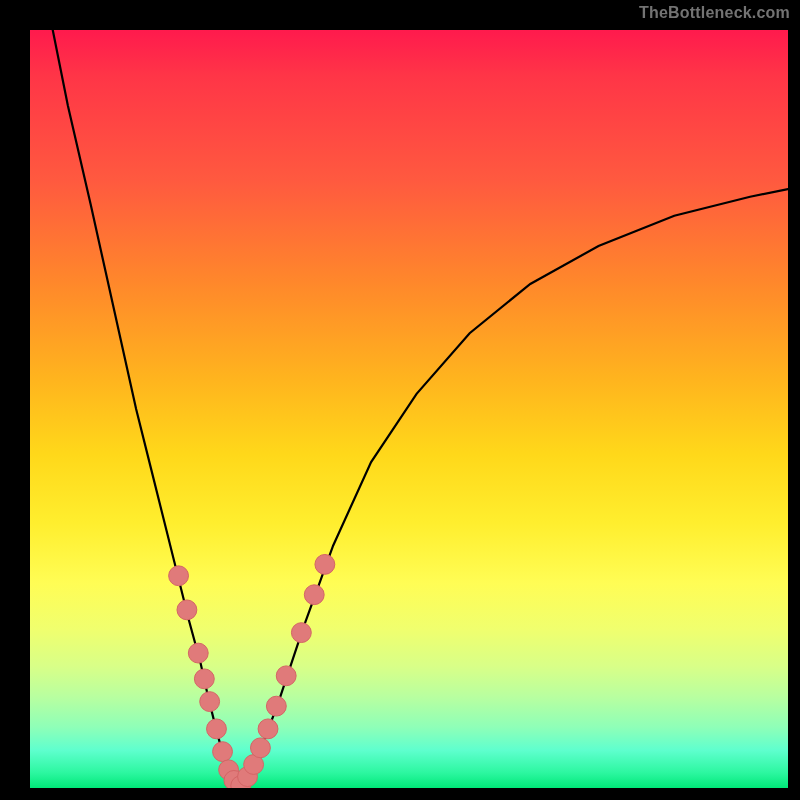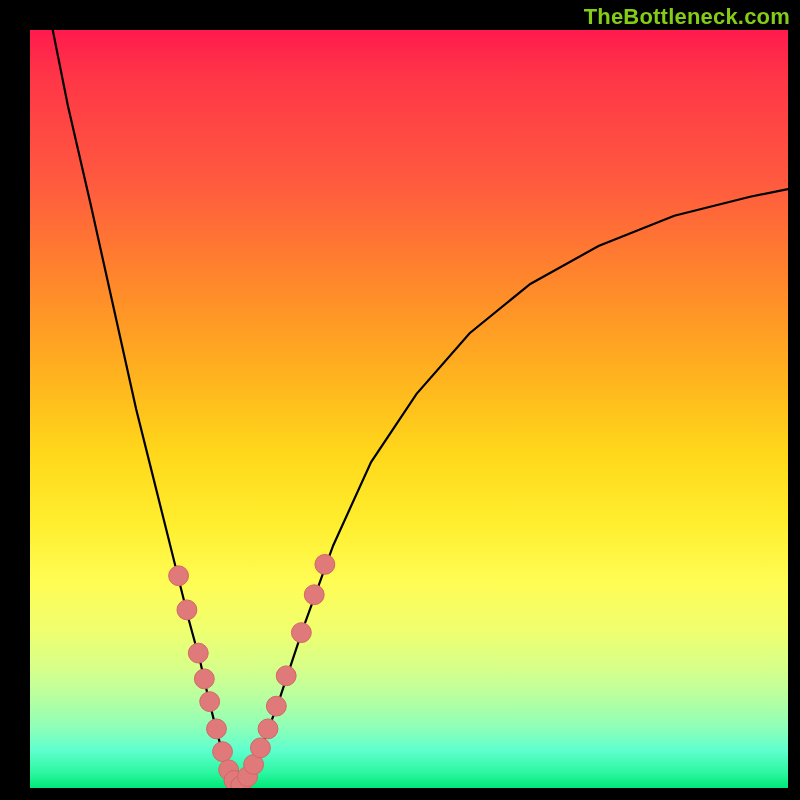--- a/index.html
+++ b/index.html
@@ -38,22 +38,22 @@
       #8effb8 92%,
       #5fffce 95%,
       #2cf7a0 98%,
       #00e878 100%
     );
   }
   .watermark {
     position: absolute;
     top: 4px;
     right: 10px;
-    color: #84cc16;
-    font-size: 22px;
+    color: #737373;
+    font-size: 16px;
     font-weight: 600;
     letter-spacing: 0.2px;
     user-select: none;
   }
   svg.overlay {
     position: absolute;
     left: 0;
     top: 0;
     width: 758px;
     height: 758px;

